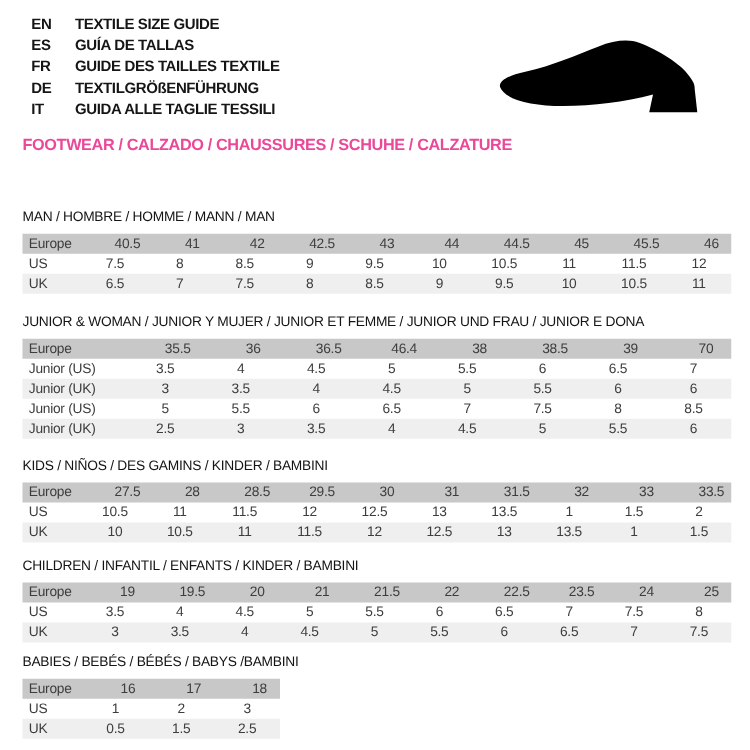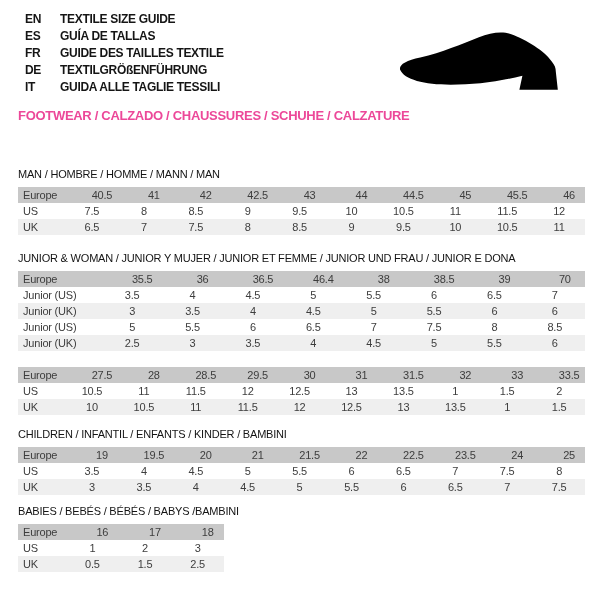--- a/index.html
+++ b/index.html
@@ -306,20 +306,21 @@
                 <span class="cell">5.5</span>
 
                 <span class="cell">6</span>
 
             </div>
 
         </div>
       </div>
 
       <div class="size-section">
+        <div class="table-title">KIDS / NIÑOS / DES GAMINS / KINDER / BAMBINI</div>
         <div class="tbl">
 
             <div class="trow">
               <span class="row-label">Europe</span>
 
                 <span class="cell">27.5</span>
 
                 <span class="cell">28</span>
 
                 <span class="cell">28.5</span>

